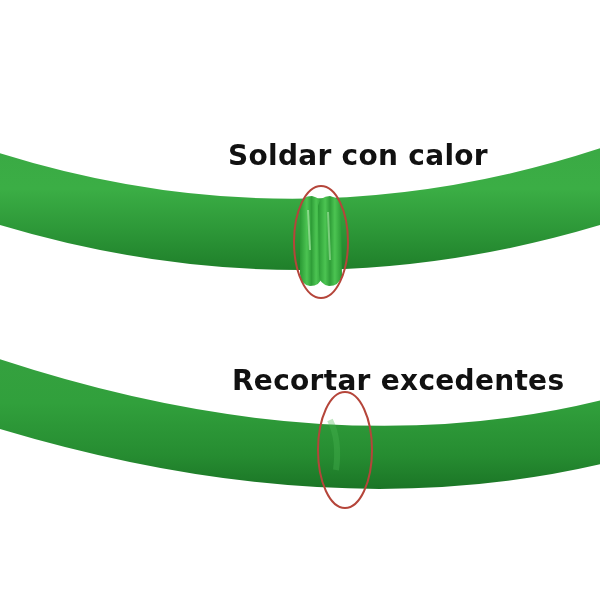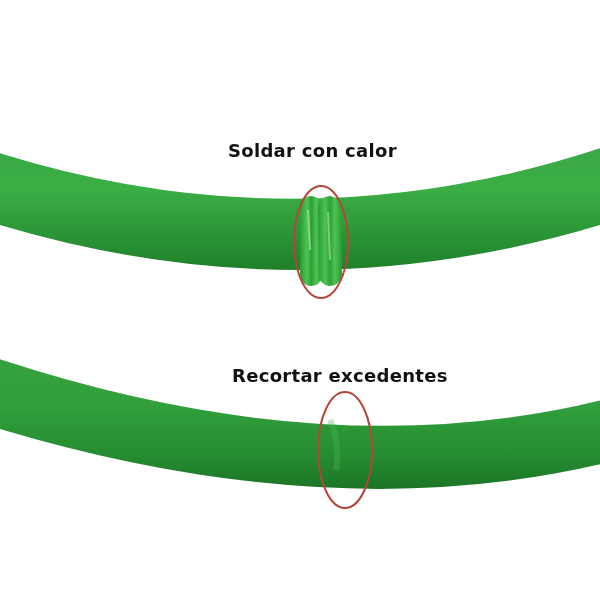--- a/index.html
+++ b/index.html
@@ -8,21 +8,21 @@
       width: 600px;
       height: 600px;
       overflow: hidden;
       background: #ffffff;
     }
     .scene { position: absolute; left: 0; top: 0; width: 600px; height: 600px; }
     .label {
       position: absolute;
       font-family: "DejaVu Sans", sans-serif;
       font-weight: bold;
-      font-size: 18px;
+      font-size: 28px;
       color: #111111;
       white-space: nowrap;
       letter-spacing: 0.3px;
       line-height: 1;
     }
     .label-1 { left: 228px; top: 142px; }
     .label-2 { left: 232px; top: 367px; text-align: right; }
   </style>
 </head>
 <body>

